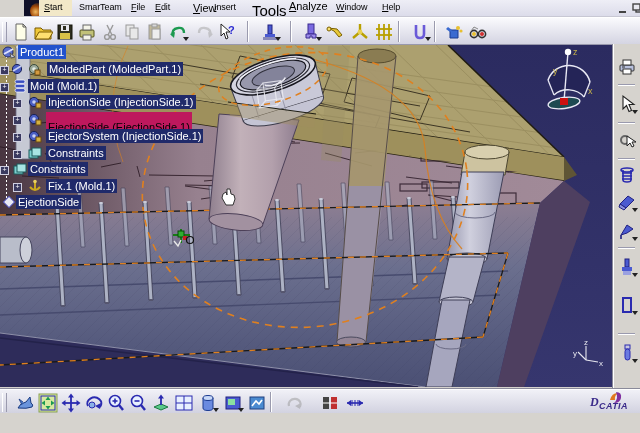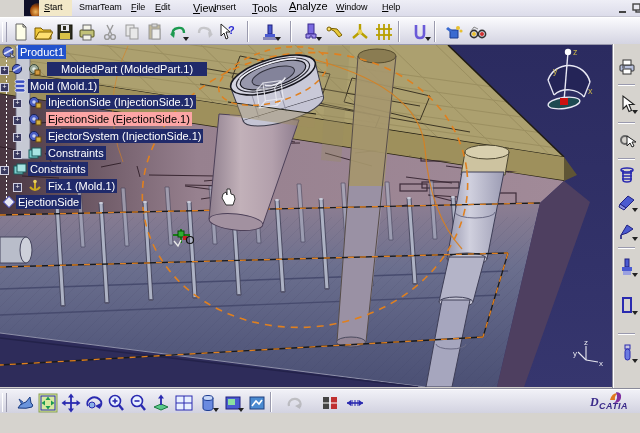--- a/index.html
+++ b/index.html
@@ -402,39 +402,39 @@
 <div style="position:absolute;left:18px;top:45px;background:#2252cc;color:#fff;font-size:11px;line-height:14px;padding:0 2px;white-space:nowrap">Product1</div>
 <div style="position:absolute;left:10px;top:62px;width:14px;height:14px"><svg width="14" height="14" viewBox="0 0 14 14">
         <circle cx="7" cy="7" r="4.6" fill="#4a5ec4" stroke="#1a2258"></circle>
         <path d="M3,9 L11,4" stroke="#c8d0f4" stroke-width="1.6"></path>
       </svg></div>
 <div style="position:absolute;left:27px;top:62px;width:14px;height:14px"><svg width="14" height="14" viewBox="0 0 14 14">
         <circle cx="7" cy="7" r="4.5" fill="#9aa89a" stroke="#3a4a3a"></circle>
         <circle cx="7" cy="7" r="1.8" fill="#e8f0e8"></circle>
         <rect x="8" y="8" width="5" height="5" fill="#d49a40" stroke="#6a4a10"></rect>
       </svg></div>
-<div style="position:absolute;left:47px;top:62px;background:#202a6a;color:#fff;font-size:11px;line-height:14px;padding:0 14px;white-space:nowrap">MoldedPart (MoldedPart.1)</div>
+<div style="position:absolute;left:47px;top:62px;background:#202a6a;color:#fff;font-size:11px;line-height:14px;padding:0 2px;white-space:nowrap">MoldedPart (MoldedPart.1)</div>
 <div style="position:absolute;left:13px;top:79px;width:14px;height:14px"><svg width="14" height="14" viewBox="0 0 14 14">
         <rect x="2" y="1" width="10" height="3.4" rx="1.7" fill="#3a4ec0" stroke="#fff" stroke-width="0.7"></rect>
         <rect x="2" y="5.3" width="10" height="3.4" rx="1.7" fill="#3a4ec0" stroke="#fff" stroke-width="0.7"></rect>
         <rect x="2" y="9.6" width="10" height="3.4" rx="1.7" fill="#3a4ec0" stroke="#fff" stroke-width="0.7"></rect>
       </svg></div>
 <div style="position:absolute;left:28px;top:79px;background:#202a6a;color:#fff;font-size:11px;line-height:14px;padding:0 2px;white-space:nowrap">Mold (Mold.1)</div>
 <div style="position:absolute;left:28px;top:95px;width:14px;height:14px"><svg width="14" height="14" viewBox="0 0 14 14">
         <circle cx="6" cy="7" r="4.6" fill="#4a5ec4" stroke="#1a2258"></circle>
         <circle cx="6" cy="7" r="1.8" fill="#c8d0f4"></circle>
         <rect x="8" y="8" width="5" height="5" fill="#d4b040" stroke="#6a4a10"></rect>
       </svg></div>
 <div style="position:absolute;left:46px;top:95px;background:#202a6a;color:#fff;font-size:11px;line-height:14px;padding:0 2px;white-space:nowrap">InjectionSide (InjectionSide.1)</div>
 <div style="position:absolute;left:28px;top:112px;width:14px;height:14px"><svg width="14" height="14" viewBox="0 0 14 14">
         <circle cx="6" cy="7" r="4.6" fill="#4a5ec4" stroke="#1a2258"></circle>
         <circle cx="6" cy="7" r="1.8" fill="#c8d0f4"></circle>
         <rect x="8" y="8" width="5" height="5" fill="#d4b040" stroke="#6a4a10"></rect>
       </svg></div>
-<div style="position:absolute;left:46px;top:112px;background:#fca5a5;color:#000;font-size:11px;line-height:14px;padding:0 2px;white-space:nowrap">EjectionSide (EjectionSide.1)</div>
+<div style="position:absolute;left:46px;top:112px;background:#be185d;color:#000;font-size:11px;line-height:14px;padding:8px 2px;white-space:nowrap">EjectionSide (EjectionSide.1)</div>
 <div style="position:absolute;left:28px;top:129px;width:14px;height:14px"><svg width="14" height="14" viewBox="0 0 14 14">
         <circle cx="6" cy="7" r="4.6" fill="#4a5ec4" stroke="#1a2258"></circle>
         <circle cx="6" cy="7" r="1.8" fill="#c8d0f4"></circle>
         <rect x="8" y="8" width="5" height="5" fill="#d4b040" stroke="#6a4a10"></rect>
       </svg></div>
 <div style="position:absolute;left:46px;top:129px;background:#202a6a;color:#fff;font-size:11px;line-height:14px;padding:0 2px;white-space:nowrap">EjectorSystem (InjectionSide.1)</div>
 <div style="position:absolute;left:28px;top:146px;width:14px;height:14px"><svg width="14" height="14" viewBox="0 0 14 14">
         <rect x="1" y="4" width="9" height="8" fill="#7ccfce" stroke="#1a5a5a"></rect>
         <rect x="4" y="2" width="9" height="8" fill="#a8e4e2" stroke="#1a5a5a"></rect>
       </svg></div>
@@ -466,21 +466,21 @@
 <div style="position:absolute;left:0px;top:0px;width:23px;height:16px;background:#101028;overflow:hidden">
         <div style="position:absolute;left:6px;top:3px;width:16px;height:16px;border-radius:50%;background:radial-gradient(circle at 35% 55%, #f0b860, #a04808 40%, #141428 75%)"></div>
       </div>
 <div style="position:absolute;left:15px;top:0px;width:33px;height:16px;background:#f2e8c8"></div>
 <div style="position:absolute;left:20px;top:2px;font-size:9px;letter-spacing:-0.1px;color:#000"><u>S</u>tart</div>
 <div style="position:absolute;left:55px;top:2px;font-size:9px;letter-spacing:-0.1px;color:#000">SmarTeam</div>
 <div style="position:absolute;left:107px;top:2px;font-size:9px;letter-spacing:-0.1px;color:#000"><u>F</u>ile</div>
 <div style="position:absolute;left:131px;top:2px;font-size:9px;letter-spacing:-0.1px;color:#000"><u>E</u>dit</div>
 <div style="position:absolute;left:169px;top:2px;font-size:11px;letter-spacing:-0.1px;color:#000"><u>V</u>iew</div>
 <div style="position:absolute;left:190px;top:2px;font-size:9px;letter-spacing:-0.1px;color:#000"><u>I</u>nsert</div>
-<div style="position:absolute;left:228px;top:2px;font-size:11px;letter-spacing:-0.1px;color:#000"><u>T</u>ools</div>
+<div style="position:absolute;left:228px;top:2px;font-size:15px;letter-spacing:-0.1px;color:#000"><u>T</u>ools</div>
 <div style="position:absolute;left:265px;top:0;font-size:11px;letter-spacing:-0.1px;color:#000"><u>A</u>nalyze</div>
 <div style="position:absolute;left:312px;top:2px;font-size:9px;letter-spacing:-0.1px;color:#000"><u>W</u>indow</div>
 <div style="position:absolute;left:358px;top:2px;font-size:9px;letter-spacing:-0.1px;color:#000"><u>H</u>elp</div>
 <div style="position:absolute;left:592px;top:1px;width:46px;height:13px"><svg width="46" height="13">
           <line x1="3" y1="10" x2="10" y2="10" stroke="#444" stroke-width="2"></line>
           <rect x="20" y="4" width="7" height="6" fill="none" stroke="#444" stroke-width="1.4"></rect>
           <rect x="17" y="2" width="7" height="6" fill="#e8e8f0" stroke="#444" stroke-width="1.4"></rect>
           <path d="M35,3 l8,8 M43,3 l-8,8" stroke="#444" stroke-width="1.8"></path>
         </svg></div>
 </div>

